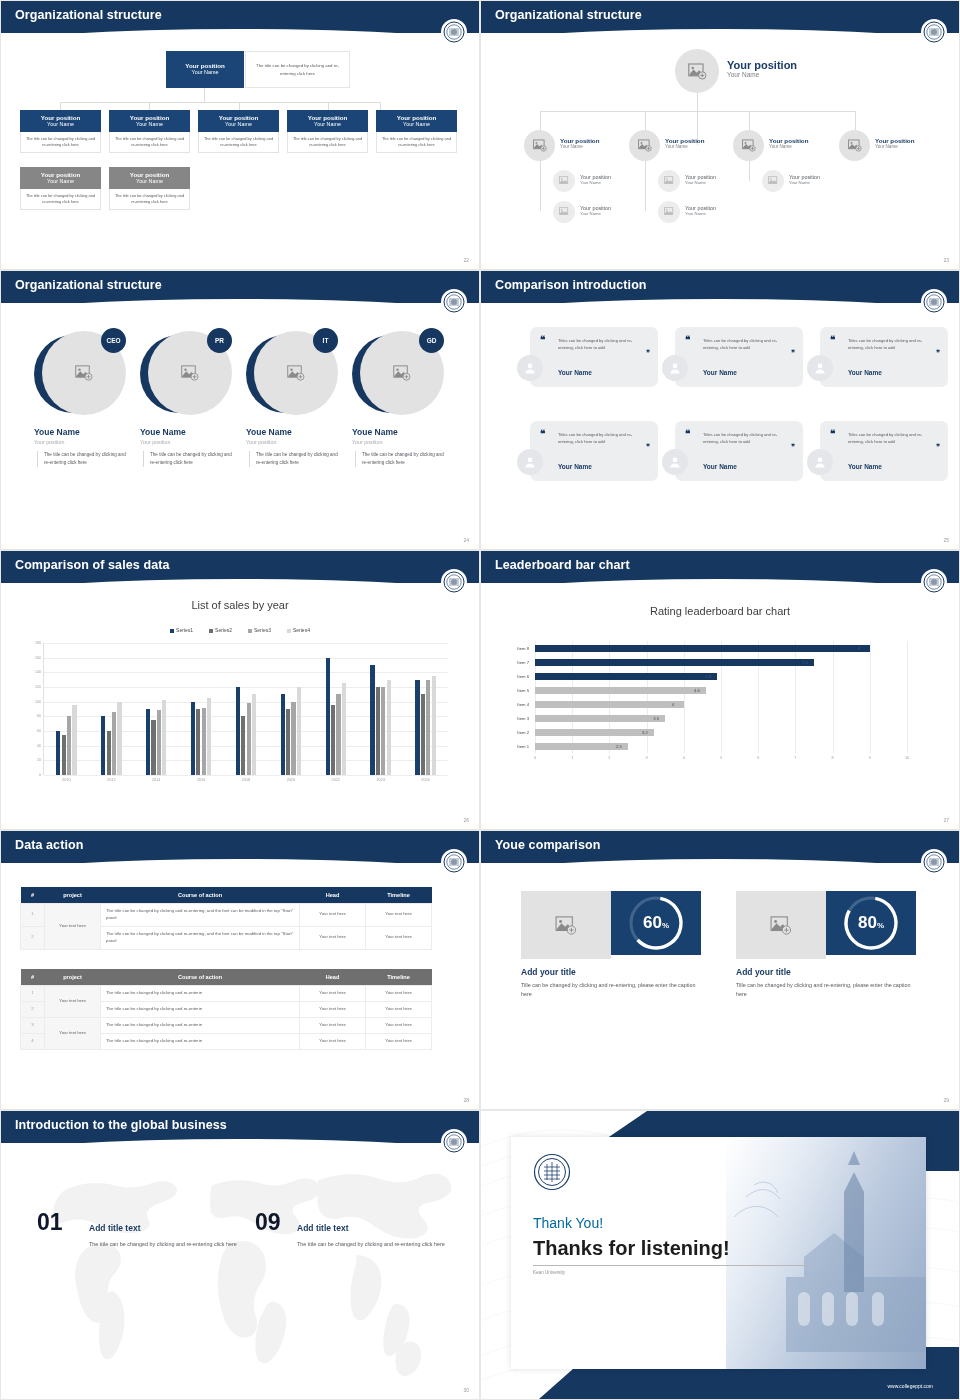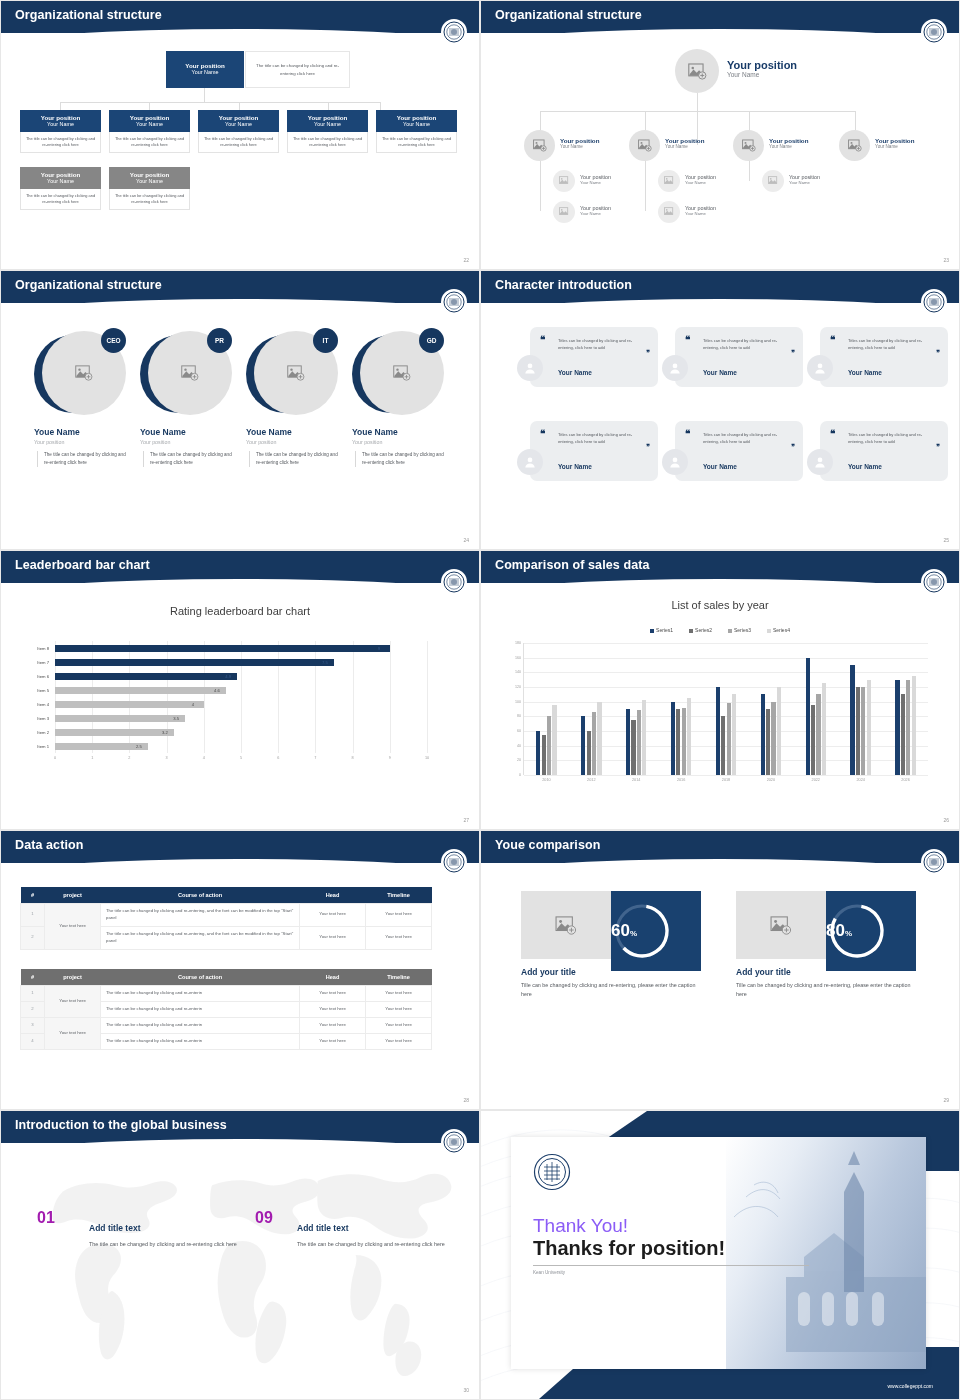--- a/index.html
+++ b/index.html
@@ -145,45 +145,45 @@
   table.dt.grey th{ background:#6f6f6f; }
   table.dt td{ border:1px solid #ececec; padding:4px 5px; color:#5a5e63; line-height:1.6; vertical-align:middle; }
   table.dt td.num{ text-align:center; color:#9aa0a6; width:24px; background:#f6f6f6; }
   table.dt td.proj{ text-align:center; width:56px; background:#f6f6f6; }
   table.dt td.ctr{ text-align:center; width:66px; }
 
   
   .dblock{ position:absolute; width:180px; }
   .dimg{ position:absolute; left:0; top:0; width:90px; height:68px; background:#e2e2e2;
          display:flex; align-items:center; justify-content:center; }
-  .ddon{ position:absolute; left:90px; top:0; width:90px; height:80px; background:#19416f;
-         display:flex; align-items:center; justify-content:flex-start; }
+  .ddon{ position:absolute; left:90px; top:0; width:90px; height:64px; background:#19416f;
+         display:flex; align-items:center; justify-content:center; }
   .dpct{ position:absolute; color:#fff; font-size:17px; font-weight:bold; }
   .dpct sub{ font-size:8px; vertical-align:baseline; }
   .dtitle{ position:absolute; top:76px; left:0; font-size:8.5px; font-weight:bold; color:#16375f; }
   .ddesc{ position:absolute; top:90px; left:0; width:175px; font-size:5.4px; color:#55595e; line-height:1.7; }
 
   
   .map{ position:absolute; left:0; top:0; width:100%; height:100%; opacity:.5; }
-  .bignum{ position:absolute; font-size:16px; font-weight:bold; color:#a21caf; }
+  .bignum{ position:absolute; font-size:23px; font-weight:bold; color:#0f172a; }
   .btitle{ position:absolute; font-size:8.5px; font-weight:bold; color:#16375f; }
   .bdesc{ position:absolute; font-size:5.4px; color:#55595e; line-height:1.9; width:150px; }
 
   
   .ty{ position:absolute; inset:0; background:#ffffff; overflow:hidden; }
   .ty-navy-tr{ position:absolute; right:0; top:0; width:400px; height:60px; background:#16375f;
                clip-path: polygon(22% 0, 100% 0, 100% 100%, 0 100%); }
   .ty-navy-br{ position:absolute; right:0; bottom:0; width:420px; height:52px; background:#16375f;
                clip-path: polygon(14% 0, 100% 0, 100% 100%, 0% 100%); }
   .ty-card{ position:absolute; left:30px; top:26px; right:33px; bottom:30px; background:#fff;
             box-shadow:0 0 6px rgba(0,0,0,.13); overflow:hidden; }
   .ty-photo{ position:absolute; right:0; top:0; width:200px; height:100%;
              background:linear-gradient(115deg,#ffffff 0%, #e7edf5 25%, #b9c8dd 60%, #94a9c6 100%); }
   .ty-logo{ position:absolute; left:22px; top:16px; width:38px; height:38px; }
-  .ty-t1{ position:absolute; left:22px; top:78px; font-size:19px; color:#8b5cf6; }
+  .ty-t1{ position:absolute; left:22px; top:78px; font-size:14px; color:#0369a1; }
   .ty-t2{ position:absolute; left:22px; top:100px; font-size:20px; font-weight:bold; color:#1d1d1d; }
   .ty-rule{ position:absolute; left:22px; top:128px; width:276px; height:1px; background:#b9b9b9; }
   .ty-sub{ position:absolute; left:22px; top:133px; font-size:4.6px; color:#8d9197; }
   .ty-url{ position:absolute; right:26px; bottom:10px; font-size:5px; color:#ffffff; }
   .ty-topo{ position:absolute; inset:0; opacity:.35; }
 </style>
 </head>
 <body>
 
 <div class="grid">
@@ -511,21 +511,21 @@
       </div>
       <div class="cname" style="left:351px;top:122px;">Youe Name</div>
       <div class="cpos" style="left:351px;top:134px;">Your position</div>
       <div class="cdesc" style="left:354px;top:146px;">The title can be changed by clicking and re-entering click here</div>
     </div>
     <div class="pg">24</div>
   </div>
 
   <div class="slide">
     <div class="hdr"></div>
-    <div class="hdr-title">Character introduction</div>
+    <div class="hdr-title">Comparison introduction</div>
     <div class="seal">
       <svg width="22" height="22" viewBox="0 0 22 22">
           <circle cx="11" cy="11" r="10" fill="none" stroke="#16375f" stroke-width="1"></circle>
           <circle cx="11" cy="11" r="7.2" fill="none" stroke="#16375f" stroke-width=".6"></circle>
           <g stroke="#16375f" stroke-width=".5">
             <path d="M6 8h10M6 10h10M6 12h10M6 14h10"></path>
           </g>
           <circle cx="11" cy="11" r="3" fill="#16375f" opacity=".35"></circle>
         </svg>
     </div>
@@ -603,87 +603,20 @@
         <div class="qname">Your Name</div>
       </div>
       <div class="qav" style="left:326px;top:144px;">
           <svg width="14" height="14" viewBox="0 0 20 20">
             <circle cx="10" cy="7" r="3.4" fill="#fff"></circle>
             <path d="M3.2 18c.6-4 3.4-6 6.8-6s6.2 2 6.8 6z" fill="#fff"></path>
           </svg>
         </div>
     </div>
     <div class="pg">25</div>
-  </div>
-
-  <div class="slide">
-    <div class="hdr"></div>
-    <div class="hdr-title">Leaderboard bar chart</div>
-    <div class="seal">
-      <svg width="22" height="22" viewBox="0 0 22 22">
-          <circle cx="11" cy="11" r="10" fill="none" stroke="#16375f" stroke-width="1"></circle>
-          <circle cx="11" cy="11" r="7.2" fill="none" stroke="#16375f" stroke-width=".6"></circle>
-          <g stroke="#16375f" stroke-width=".5">
-            <path d="M6 8h10M6 10h10M6 12h10M6 14h10"></path>
-          </g>
-          <circle cx="11" cy="11" r="3" fill="#16375f" opacity=".35"></circle>
-        </svg>
-    </div>
-    <div class="body">
-      <div class="chart-title" style="top:20px;">Rating leaderboard bar chart</div>
-      <div id="plot-leader" style="position:absolute;left:54px;top:56px;width:372px;height:112px;">
-          <div class="vline" style="left: 0px; top: 0px; height: 112px;"></div>
-          <div class="xtick" style="left: 0px; position: absolute; top: 112px;">0</div>
-          <div class="vline" style="left: 37.2px; top: 0px; height: 112px;"></div>
-          <div class="xtick" style="left: 37.2px; position: absolute; top: 112px;">1</div>
-          <div class="vline" style="left: 74.4px; top: 0px; height: 112px;"></div>
-          <div class="xtick" style="left: 74.4px; position: absolute; top: 112px;">2</div>
-          <div class="vline" style="left: 111.6px; top: 0px; height: 112px;"></div>
-          <div class="xtick" style="left: 111.6px; position: absolute; top: 112px;">3</div>
-          <div class="vline" style="left: 148.8px; top: 0px; height: 112px;"></div>
-          <div class="xtick" style="left: 148.8px; position: absolute; top: 112px;">4</div>
-          <div class="vline" style="left: 186px; top: 0px; height: 112px;"></div>
-          <div class="xtick" style="left: 186px; position: absolute; top: 112px;">5</div>
-          <div class="vline" style="left: 223.2px; top: 0px; height: 112px;"></div>
-          <div class="xtick" style="left: 223.2px; position: absolute; top: 112px;">6</div>
-          <div class="vline" style="left: 260.4px; top: 0px; height: 112px;"></div>
-          <div class="xtick" style="left: 260.4px; position: absolute; top: 112px;">7</div>
-          <div class="vline" style="left: 297.6px; top: 0px; height: 112px;"></div>
-          <div class="xtick" style="left: 297.6px; position: absolute; top: 112px;">8</div>
-          <div class="vline" style="left: 334.8px; top: 0px; height: 112px;"></div>
-          <div class="xtick" style="left: 334.8px; position: absolute; top: 112px;">9</div>
-          <div class="vline" style="left: 372px; top: 0px; height: 112px;"></div>
-          <div class="xtick" style="left: 372px; position: absolute; top: 112px;">10</div>
-          <div class="hbar" style="left: 0px; top: 101.5px; width: 93px; background: rgb(191, 191, 191);"></div>
-          <div class="hbarlabel" style="right: 378px; top: 105px; width: 34px;">Item 1</div>
-          <div class="hval" style="left: 81px; top: 105px; color: rgb(75, 75, 75);">2.5</div>
-          <div class="hbar" style="left: 0px; top: 87.5px; width: 119.04px; background: rgb(191, 191, 191);"></div>
-          <div class="hbarlabel" style="right: 378px; top: 91px; width: 34px;">Item 2</div>
-          <div class="hval" style="left: 107.04px; top: 91px; color: rgb(75, 75, 75);">3.2</div>
-          <div class="hbar" style="left: 0px; top: 73.5px; width: 130.2px; background: rgb(191, 191, 191);"></div>
-          <div class="hbarlabel" style="right: 378px; top: 77px; width: 34px;">Item 3</div>
-          <div class="hval" style="left: 118.2px; top: 77px; color: rgb(75, 75, 75);">3.5</div>
-          <div class="hbar" style="left: 0px; top: 59.5px; width: 148.8px; background: rgb(191, 191, 191);"></div>
-          <div class="hbarlabel" style="right: 378px; top: 63px; width: 34px;">Item 4</div>
-          <div class="hval" style="left: 136.8px; top: 63px; color: rgb(75, 75, 75);">4</div>
-          <div class="hbar" style="left: 0px; top: 45.5px; width: 171.12px; background: rgb(191, 191, 191);"></div>
-          <div class="hbarlabel" style="right: 378px; top: 49px; width: 34px;">Item 5</div>
-          <div class="hval" style="left: 159.12px; top: 49px; color: rgb(75, 75, 75);">4.6</div>
-          <div class="hbar" style="left: 0px; top: 31.5px; width: 182.28px; background: rgb(22, 55, 95);"></div>
-          <div class="hbarlabel" style="right: 378px; top: 35px; width: 34px;">Item 6</div>
-          <div class="hval" style="left: 170.28px; top: 35px; color: rgb(53, 89, 138);">4.9</div>
-          <div class="hbar" style="left: 0px; top: 17.5px; width: 279px; background: rgb(22, 55, 95);"></div>
-          <div class="hbarlabel" style="right: 378px; top: 21px; width: 34px;">Item 7</div>
-          <div class="hval" style="left: 267px; top: 21px; color: rgb(53, 89, 138);">7.5</div>
-          <div class="hbar" style="left: 0px; top: 3.5px; width: 334.8px; background: rgb(22, 55, 95);"></div>
-          <div class="hbarlabel" style="right: 378px; top: 7px; width: 34px;">Item 8</div>
-          <div class="hval" style="left: 322.8px; top: 7px; color: rgb(53, 89, 138);">9</div>
-        </div>
-    </div>
-    <div class="pg">27</div>
   </div>
 
   <div class="slide">
     <div class="hdr"></div>
     <div class="hdr-title">Comparison of sales data</div>
     <div class="seal">
       <svg width="22" height="22" viewBox="0 0 22 22">
           <circle cx="11" cy="11" r="10" fill="none" stroke="#16375f" stroke-width="1"></circle>
           <circle cx="11" cy="11" r="7.2" fill="none" stroke="#16375f" stroke-width=".6"></circle>
           <g stroke="#16375f" stroke-width=".5">
@@ -766,20 +699,87 @@
           <div class="bar" style="left: 382.156px; width: 4.2px; height: 95.3333px; background: rgb(166, 166, 166);"></div>
           <div class="bar" style="left: 387.556px; width: 4.2px; height: 99px; background: rgb(217, 217, 217);"></div>
           <div class="xtick" style="left: 381.556px;">2026</div>
         </div>
     </div>
     <div class="pg">26</div>
   </div>
 
   <div class="slide">
     <div class="hdr"></div>
+    <div class="hdr-title">Leaderboard bar chart</div>
+    <div class="seal">
+      <svg width="22" height="22" viewBox="0 0 22 22">
+          <circle cx="11" cy="11" r="10" fill="none" stroke="#16375f" stroke-width="1"></circle>
+          <circle cx="11" cy="11" r="7.2" fill="none" stroke="#16375f" stroke-width=".6"></circle>
+          <g stroke="#16375f" stroke-width=".5">
+            <path d="M6 8h10M6 10h10M6 12h10M6 14h10"></path>
+          </g>
+          <circle cx="11" cy="11" r="3" fill="#16375f" opacity=".35"></circle>
+        </svg>
+    </div>
+    <div class="body">
+      <div class="chart-title" style="top:20px;">Rating leaderboard bar chart</div>
+      <div id="plot-leader" style="position:absolute;left:54px;top:56px;width:372px;height:112px;">
+          <div class="vline" style="left: 0px; top: 0px; height: 112px;"></div>
+          <div class="xtick" style="left: 0px; position: absolute; top: 112px;">0</div>
+          <div class="vline" style="left: 37.2px; top: 0px; height: 112px;"></div>
+          <div class="xtick" style="left: 37.2px; position: absolute; top: 112px;">1</div>
+          <div class="vline" style="left: 74.4px; top: 0px; height: 112px;"></div>
+          <div class="xtick" style="left: 74.4px; position: absolute; top: 112px;">2</div>
+          <div class="vline" style="left: 111.6px; top: 0px; height: 112px;"></div>
+          <div class="xtick" style="left: 111.6px; position: absolute; top: 112px;">3</div>
+          <div class="vline" style="left: 148.8px; top: 0px; height: 112px;"></div>
+          <div class="xtick" style="left: 148.8px; position: absolute; top: 112px;">4</div>
+          <div class="vline" style="left: 186px; top: 0px; height: 112px;"></div>
+          <div class="xtick" style="left: 186px; position: absolute; top: 112px;">5</div>
+          <div class="vline" style="left: 223.2px; top: 0px; height: 112px;"></div>
+          <div class="xtick" style="left: 223.2px; position: absolute; top: 112px;">6</div>
+          <div class="vline" style="left: 260.4px; top: 0px; height: 112px;"></div>
+          <div class="xtick" style="left: 260.4px; position: absolute; top: 112px;">7</div>
+          <div class="vline" style="left: 297.6px; top: 0px; height: 112px;"></div>
+          <div class="xtick" style="left: 297.6px; position: absolute; top: 112px;">8</div>
+          <div class="vline" style="left: 334.8px; top: 0px; height: 112px;"></div>
+          <div class="xtick" style="left: 334.8px; position: absolute; top: 112px;">9</div>
+          <div class="vline" style="left: 372px; top: 0px; height: 112px;"></div>
+          <div class="xtick" style="left: 372px; position: absolute; top: 112px;">10</div>
+          <div class="hbar" style="left: 0px; top: 101.5px; width: 93px; background: rgb(191, 191, 191);"></div>
+          <div class="hbarlabel" style="right: 378px; top: 105px; width: 34px;">Item 1</div>
+          <div class="hval" style="left: 81px; top: 105px; color: rgb(75, 75, 75);">2.5</div>
+          <div class="hbar" style="left: 0px; top: 87.5px; width: 119.04px; background: rgb(191, 191, 191);"></div>
+          <div class="hbarlabel" style="right: 378px; top: 91px; width: 34px;">Item 2</div>
+          <div class="hval" style="left: 107.04px; top: 91px; color: rgb(75, 75, 75);">3.2</div>
+          <div class="hbar" style="left: 0px; top: 73.5px; width: 130.2px; background: rgb(191, 191, 191);"></div>
+          <div class="hbarlabel" style="right: 378px; top: 77px; width: 34px;">Item 3</div>
+          <div class="hval" style="left: 118.2px; top: 77px; color: rgb(75, 75, 75);">3.5</div>
+          <div class="hbar" style="left: 0px; top: 59.5px; width: 148.8px; background: rgb(191, 191, 191);"></div>
+          <div class="hbarlabel" style="right: 378px; top: 63px; width: 34px;">Item 4</div>
+          <div class="hval" style="left: 136.8px; top: 63px; color: rgb(75, 75, 75);">4</div>
+          <div class="hbar" style="left: 0px; top: 45.5px; width: 171.12px; background: rgb(191, 191, 191);"></div>
+          <div class="hbarlabel" style="right: 378px; top: 49px; width: 34px;">Item 5</div>
+          <div class="hval" style="left: 159.12px; top: 49px; color: rgb(75, 75, 75);">4.6</div>
+          <div class="hbar" style="left: 0px; top: 31.5px; width: 182.28px; background: rgb(22, 55, 95);"></div>
+          <div class="hbarlabel" style="right: 378px; top: 35px; width: 34px;">Item 6</div>
+          <div class="hval" style="left: 170.28px; top: 35px; color: rgb(53, 89, 138);">4.9</div>
+          <div class="hbar" style="left: 0px; top: 17.5px; width: 279px; background: rgb(22, 55, 95);"></div>
+          <div class="hbarlabel" style="right: 378px; top: 21px; width: 34px;">Item 7</div>
+          <div class="hval" style="left: 267px; top: 21px; color: rgb(53, 89, 138);">7.5</div>
+          <div class="hbar" style="left: 0px; top: 3.5px; width: 334.8px; background: rgb(22, 55, 95);"></div>
+          <div class="hbarlabel" style="right: 378px; top: 7px; width: 34px;">Item 8</div>
+          <div class="hval" style="left: 322.8px; top: 7px; color: rgb(53, 89, 138);">9</div>
+        </div>
+    </div>
+    <div class="pg">27</div>
+  </div>
+
+  <div class="slide">
+    <div class="hdr"></div>
     <div class="hdr-title">Data action</div>
     <div class="seal">
       <svg width="22" height="22" viewBox="0 0 22 22">
           <circle cx="11" cy="11" r="10" fill="none" stroke="#16375f" stroke-width="1"></circle>
           <circle cx="11" cy="11" r="7.2" fill="none" stroke="#16375f" stroke-width=".6"></circle>
           <g stroke="#16375f" stroke-width=".5">
             <path d="M6 8h10M6 10h10M6 12h10M6 14h10"></path>
           </g>
           <circle cx="11" cy="11" r="3" fill="#16375f" opacity=".35"></circle>
         </svg>
@@ -992,21 +992,21 @@
           <svg width="38" height="38" viewBox="0 0 38 38">
             <circle cx="19" cy="19" r="17.5" fill="none" stroke="#1d3f6b" stroke-width="1.2"></circle>
             <circle cx="19" cy="19" r="13.5" fill="none" stroke="#1d3f6b" stroke-width="1"></circle>
             <g stroke="#1d3f6b" stroke-width=".8" fill="none">
               <path d="M11 14h16M11 18h16M11 22h16M11 26h16"></path>
               <path d="M19 9v20M14 11v16M24 11v16"></path>
             </g>
           </svg>
         </div>
         <div class="ty-t1">Thank You!</div>
-        <div class="ty-t2">Thanks for position!</div>
+        <div class="ty-t2">Thanks for listening!</div>
         <div class="ty-rule"></div>
         <div class="ty-sub">Kean University</div>
       </div>
       <div class="ty-url">www.collegeppt.com</div>
     </div>
   </div>
 
 </div>
 
 </body></html>

